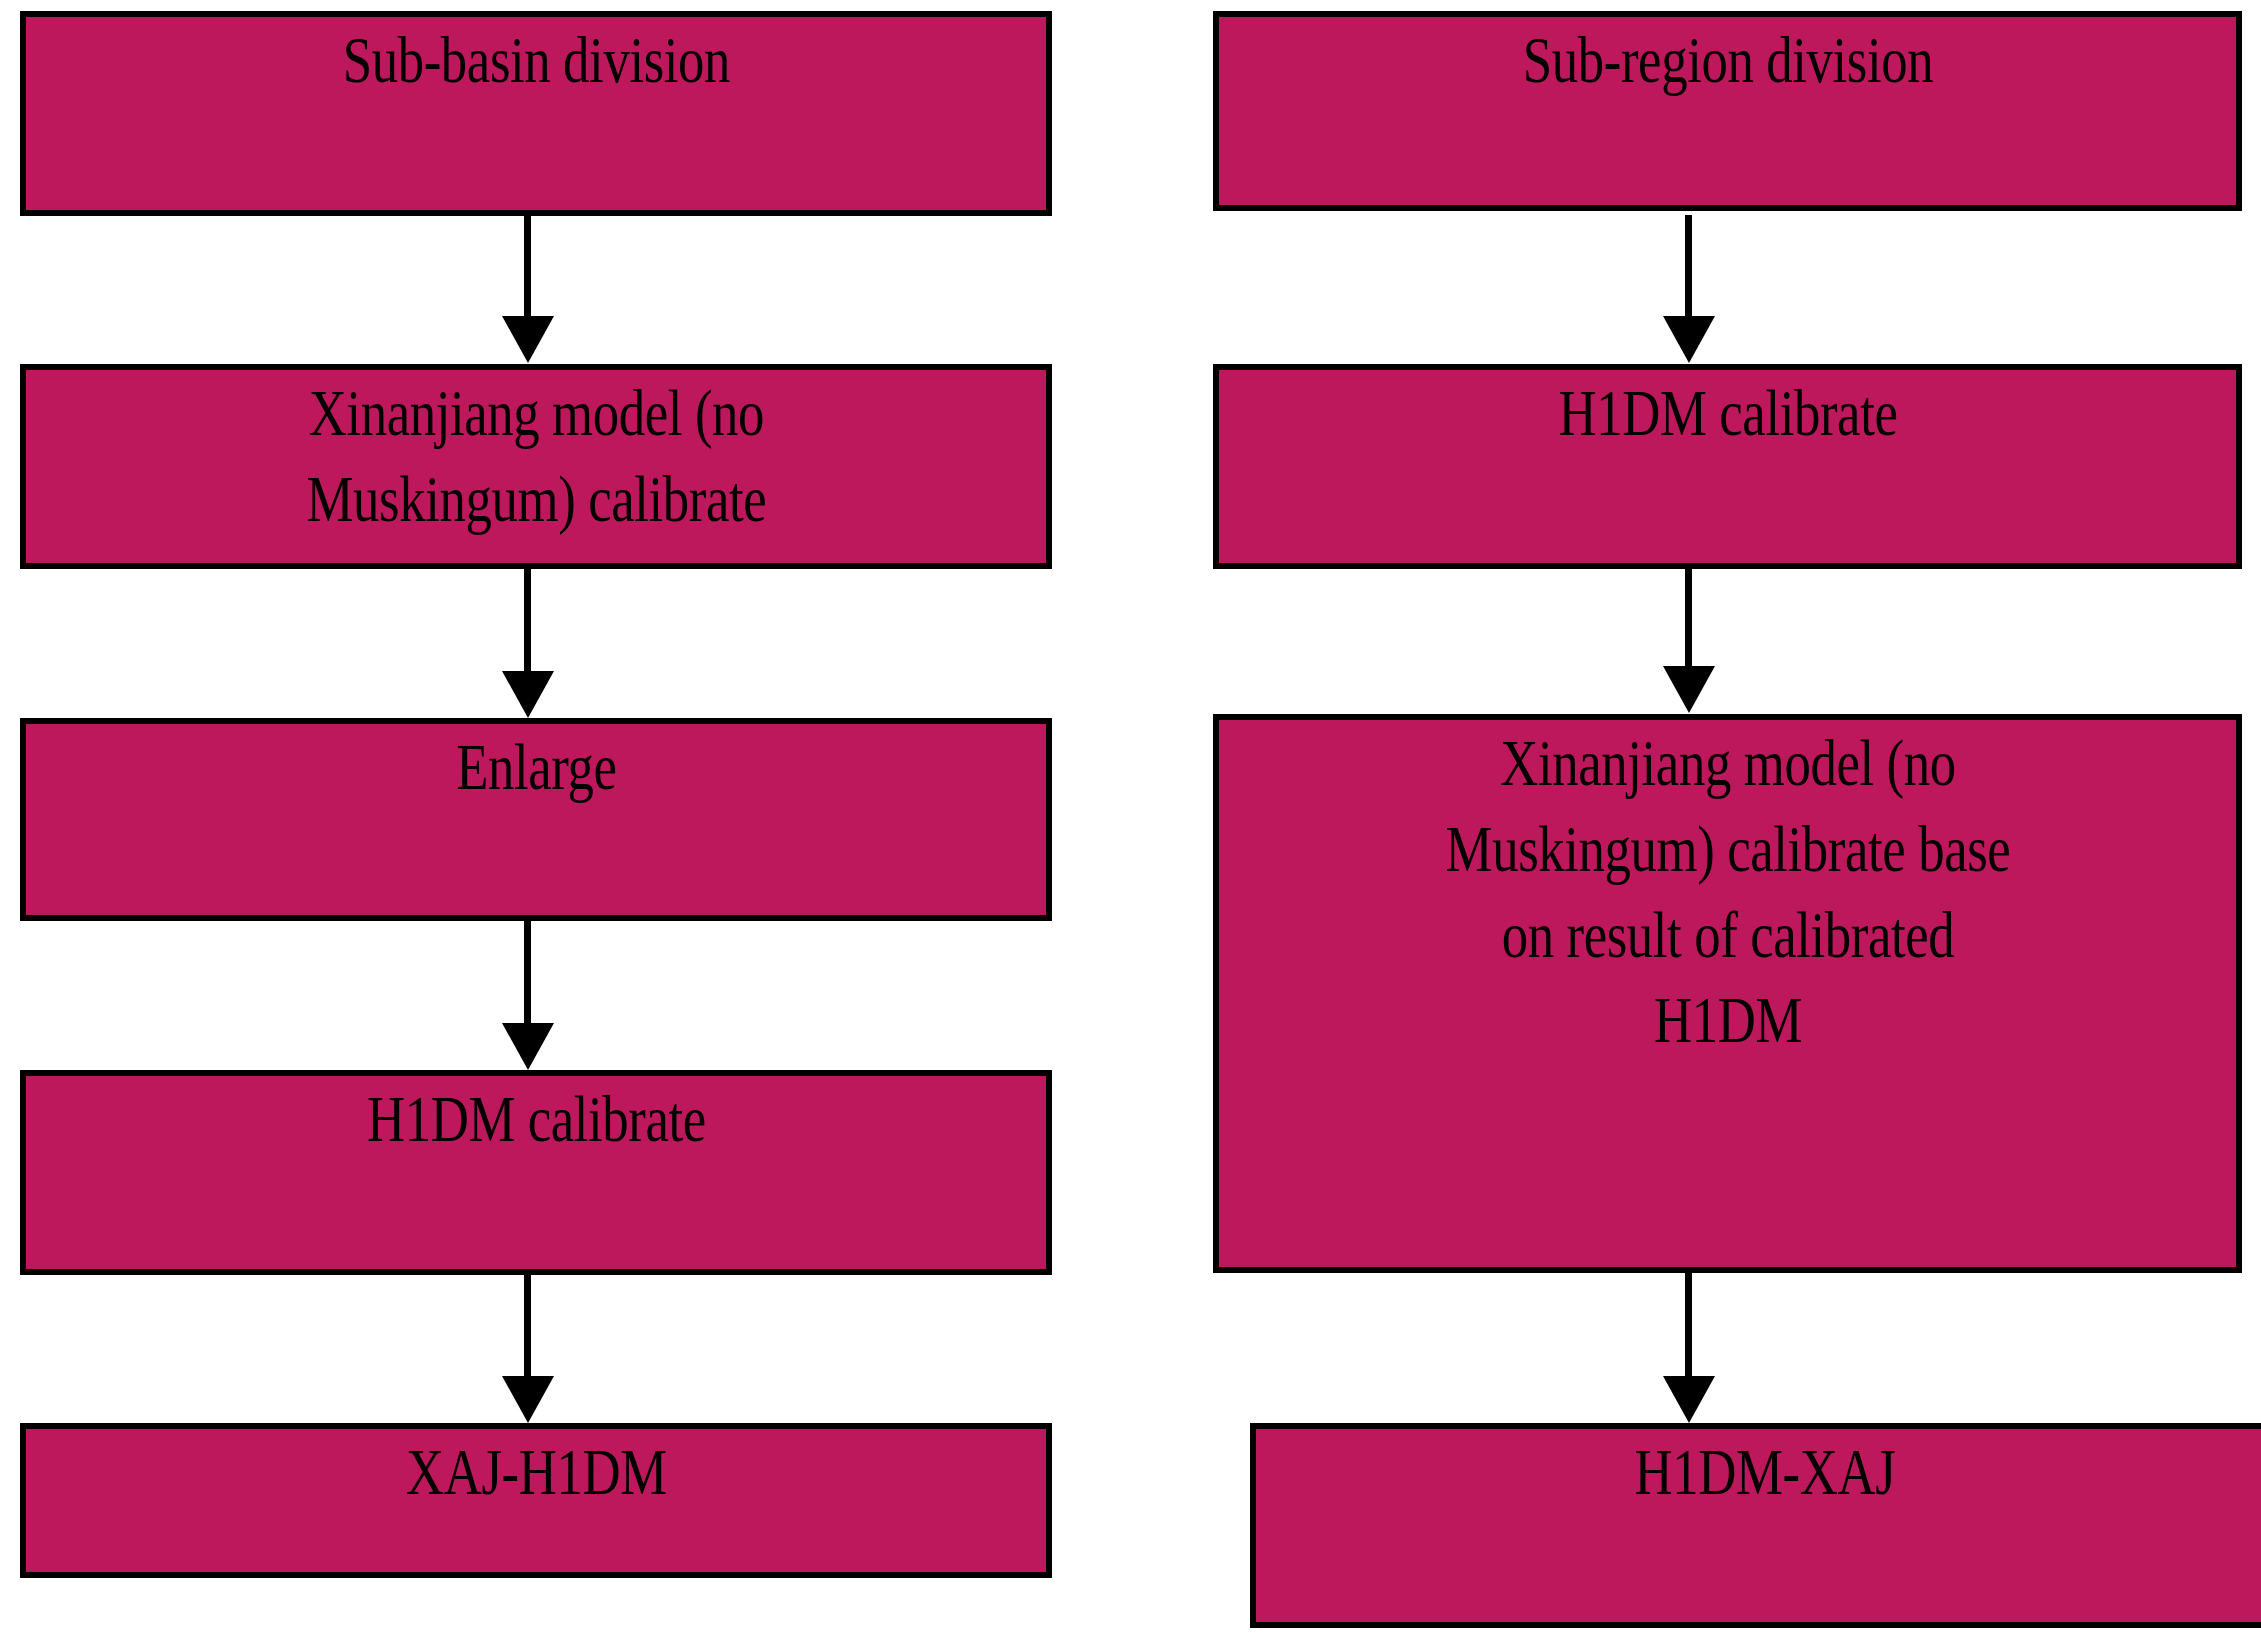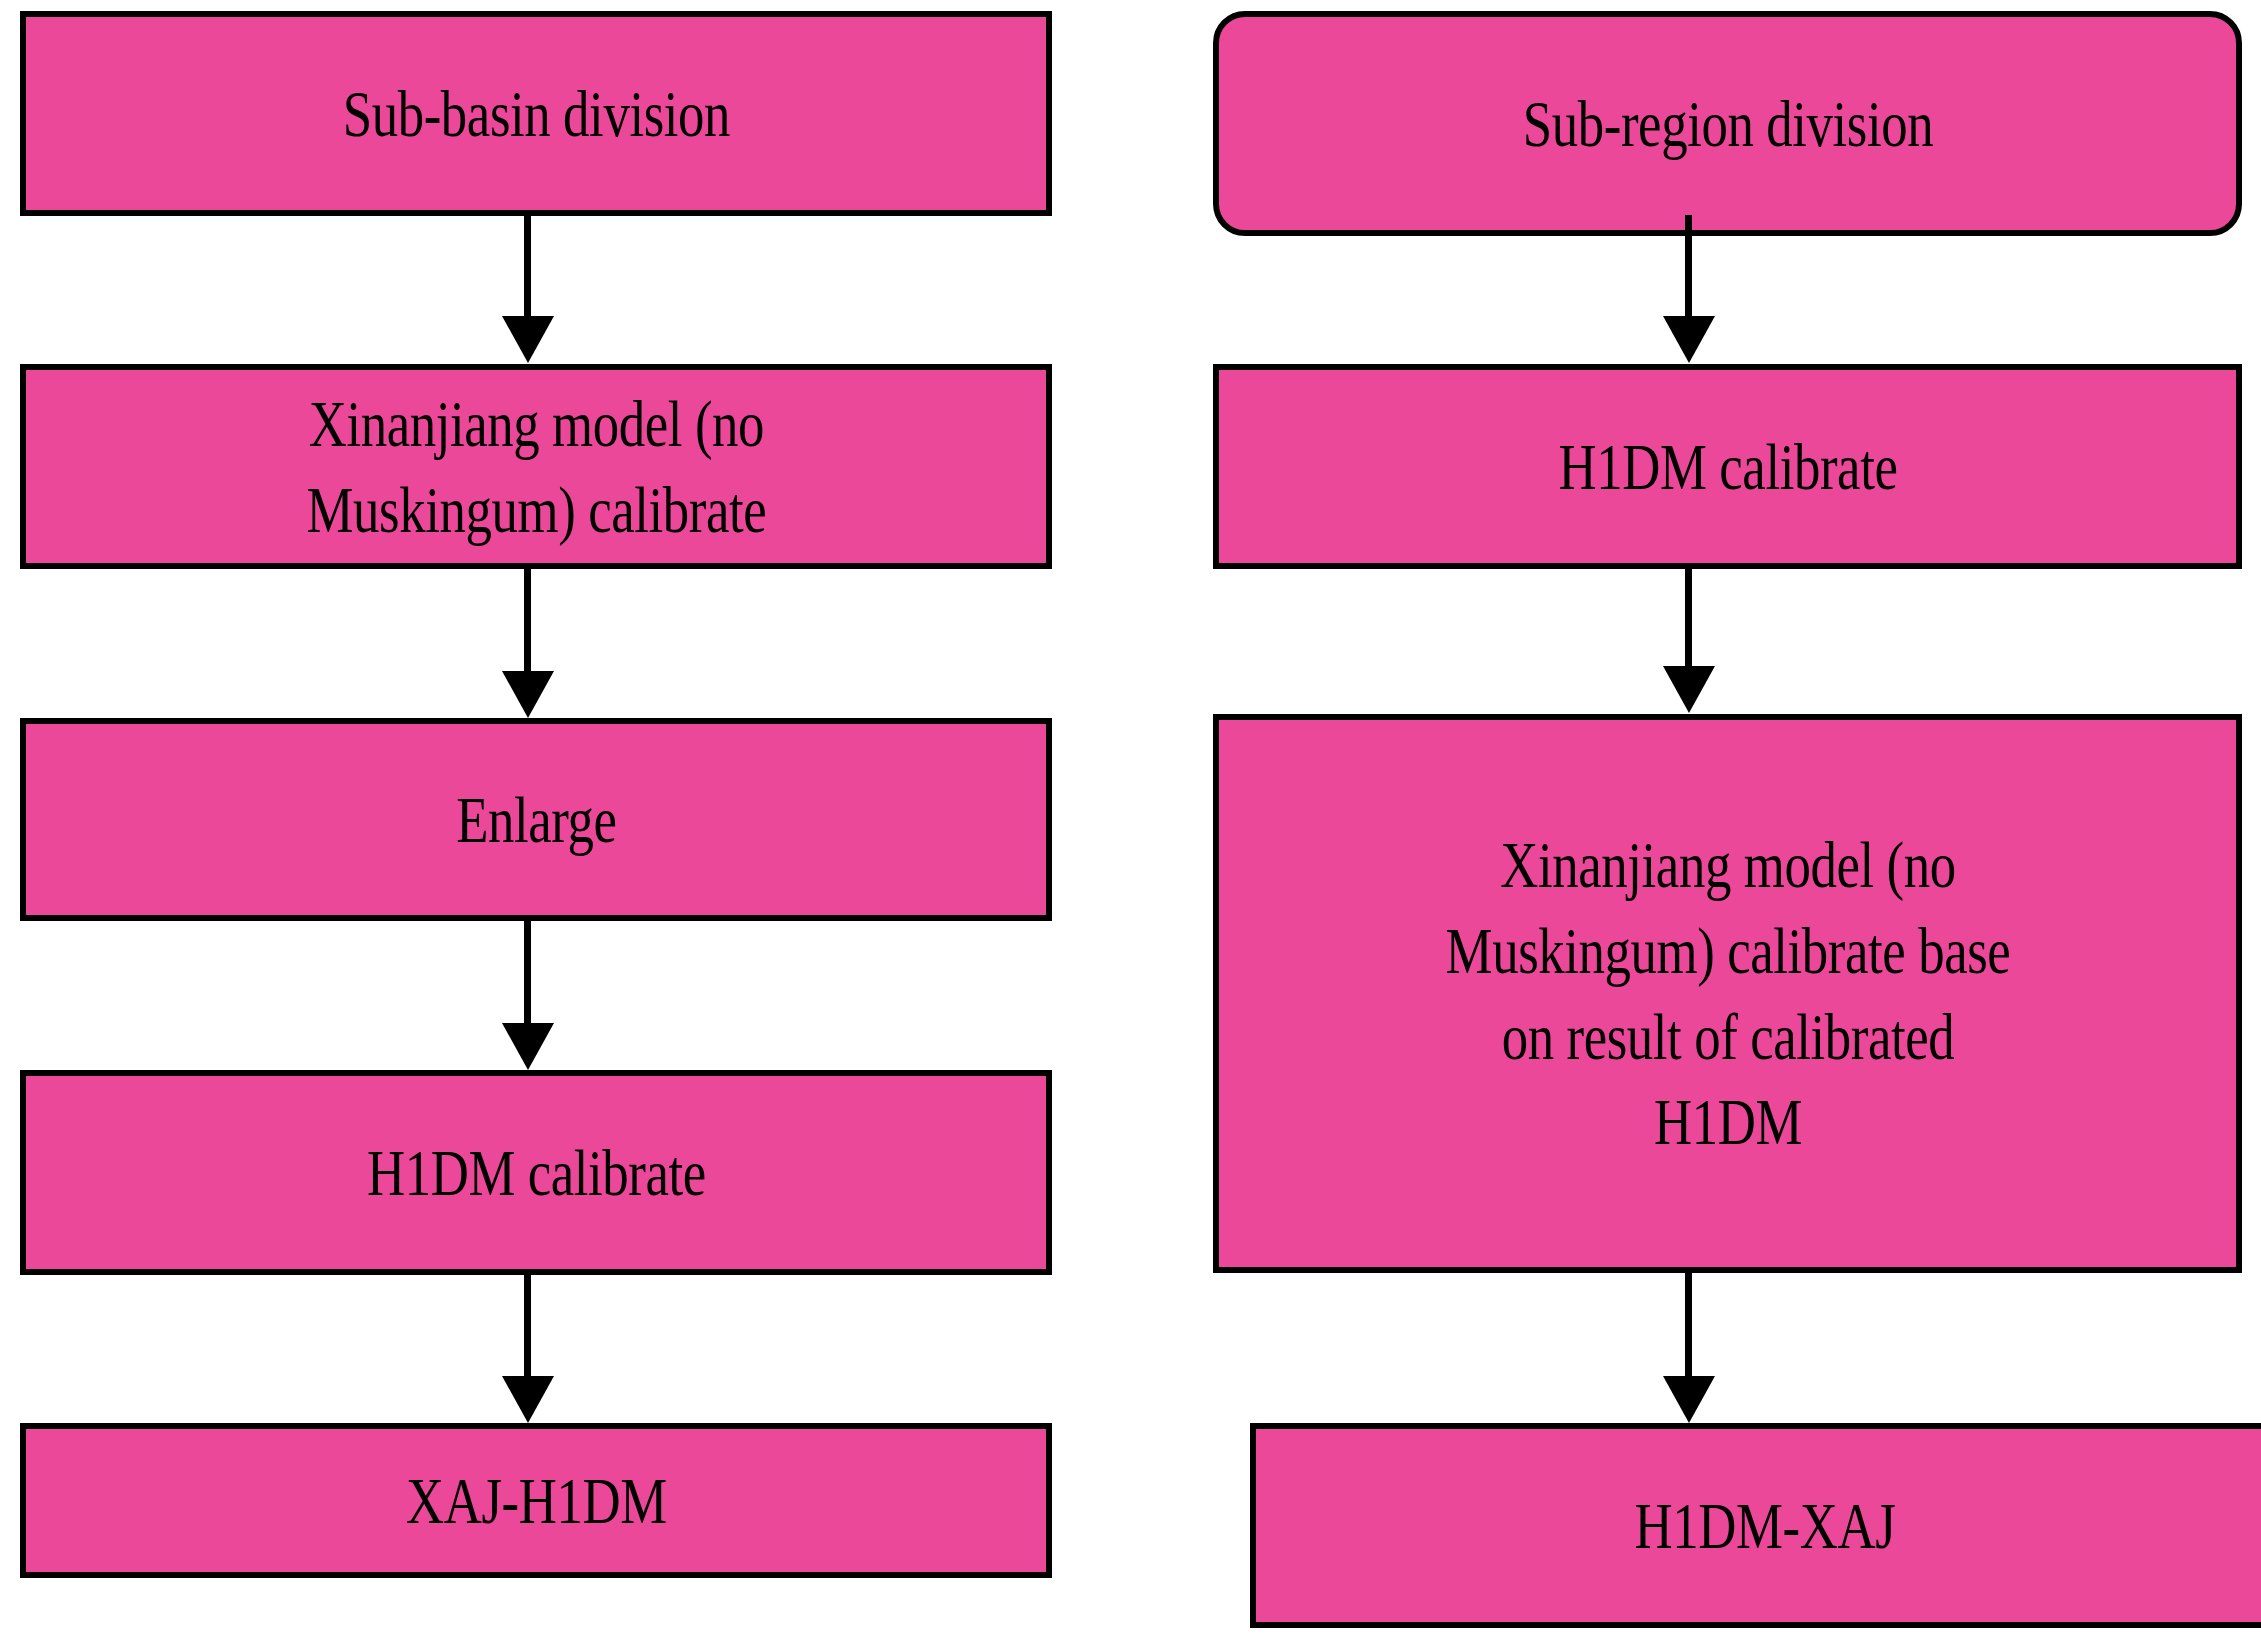--- a/index.html
+++ b/index.html
@@ -12,23 +12,22 @@
     width: 2262px;
     height: 1644px;
     background: #ffffff;
     overflow: hidden;
     font-family: "Liberation Serif", "DejaVu Serif", serif;
   }
   .flow-box {
     position: absolute;
     box-sizing: border-box;
     border: 6.4px solid #000000;
-    background: #ec4899;
+    background: #be185d;
     display: flex;
-    align-items: center;
     justify-content: center;
     text-align: center;
   }
   .flow-box .box-label {
     display: block;
     width: 94%;
     color: #000000;
     font-size: 66px;
     line-height: 1.30;
     letter-spacing: -0.5px;
@@ -104,21 +103,21 @@
     </div>
 
     <div class="flow-box" style="left:20px; top:1423px; width:1032px; height:155px;">
       <span class="box-label">XAJ-H1DM</span>
     </div>
 
   </div>
 
   <div>
 
-    <div class="flow-box" style="left:1213px; top:11px; width:1029px; height:225px;border-radius:32px;">
+    <div class="flow-box" style="left:1213px; top:11px; width:1029px; height:200px;">
       <span class="box-label">Sub-region division</span>
     </div>
 
     <div class="connector" style="left:1643px; top:215px; width:91px; height:148px;">
       <div class="shaft" style="height:101px;"></div>
       <div class="head"></div>
     </div>
 
     <div class="flow-box" style="left:1213px; top:364px; width:1029px; height:205px;">
       <span class="box-label">H1DM calibrate</span>

